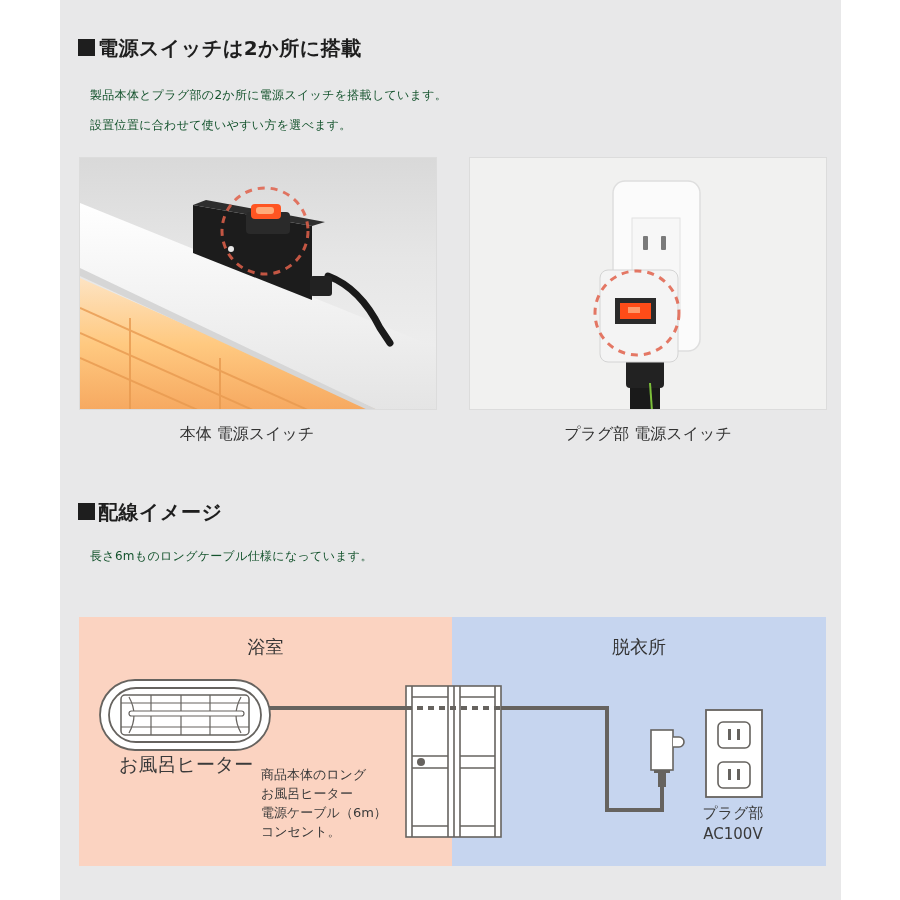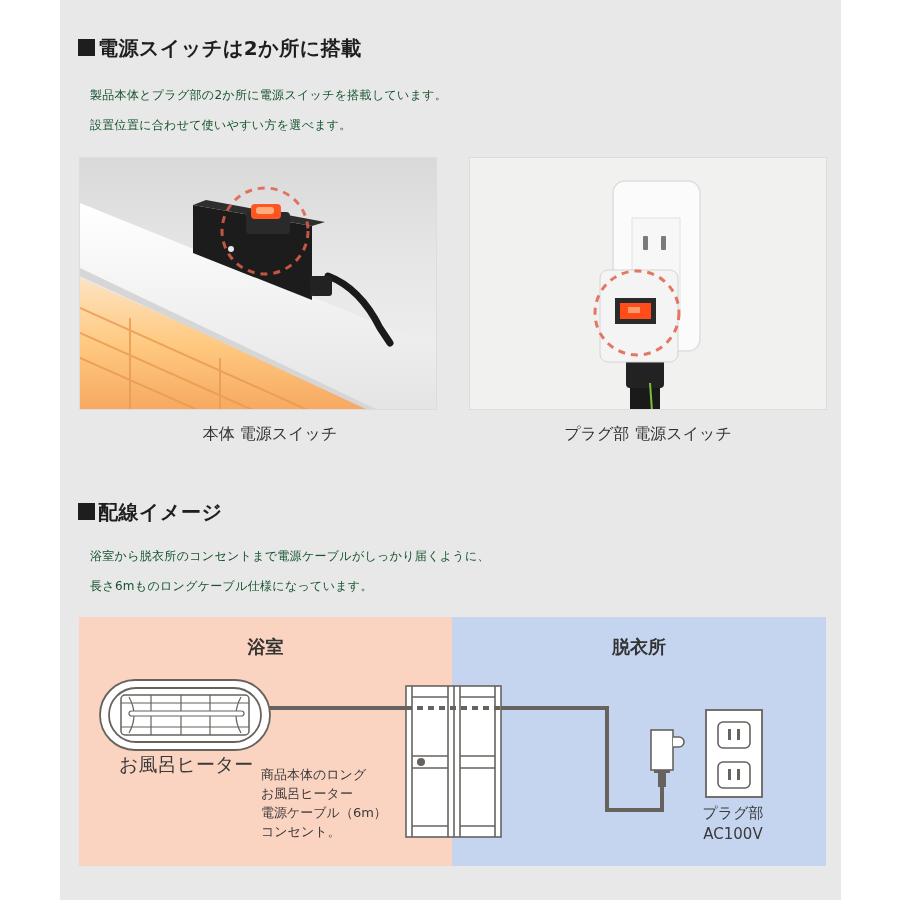--- a/index.html
+++ b/index.html
@@ -15,27 +15,27 @@
 
     .para { position: absolute; left: 90px; font-size: 12px; line-height: 30px; color: #14532d; white-space: nowrap; letter-spacing: 0.3px; }
     .p1 { top: 80px; }
     .p2 { top: 541px; }
 
     .photo { position: absolute; top: 157px; width: 358px; height: 253px; overflow: hidden; border: 1px solid #dcdcdc; }
     .photo1 { left: 79px; background: linear-gradient(180deg, #d9d9d9 0%, #e6e6e6 40%, #f2f2f2 100%); }
     .photo2 { left: 469px; background: #f1f1f0; }
 
     .caption { position: absolute; top: 424px; font-size: 16px; color: #333; white-space: nowrap; text-align: center; width: 358px; }
-    .cap1 { left: 91px; }
+    .cap1 { left: 68px; }
     .cap2 { left: 469px; }
 
     .diagram { position: absolute; left: 79px; top: 617px; width: 747px; height: 249px; }
     .zone-bath { position: absolute; left: 0; top: 0; width: 373px; height: 249px; background: #fbd3c1; }
     .zone-dress { position: absolute; left: 373px; top: 0; width: 374px; height: 249px; background: #c6d5ef; }
-    .zone-label { position: absolute; top: 18px; font-size: 18px; font-weight: bold; color: #333; }
+    .zone-label { position: absolute; top: 18px; font-size: 18px; font-weight: normal; color: #333; }
     .zl-bath { left: 0; width: 373px; text-align: center; }
     .zl-dress { left: 373px; width: 374px; text-align: center; }
 
     .dlabel { position: absolute; color: #3a3a3a; white-space: nowrap; }
     .heater-label { left: 40px; top: 135px; font-size: 19px; }
     .cable-note { left: 182px; top: 148px; font-size: 13px; line-height: 19px; }
     .outlet-label { left: 606px; top: 186px; font-size: 15px; line-height: 21px; text-align: center; width: 96px; }
 
     svg.overlay { position: absolute; left: 0; top: 0; }
   </style>
@@ -112,21 +112,20 @@
     <circle cx="167" cy="155" r="42" fill="none" stroke="#e0604a" stroke-width="3" stroke-dasharray="7 6" opacity="0.85"></circle>
   </svg>
 </div>
 
 <div class="caption cap1">本体 電源スイッチ</div>
 <div class="caption cap2">プラグ部 電源スイッチ</div>
 
 <div class="heading h2"><span class="sq"></span><span>配線イメージ</span></div>
 
 <div class="para p2">
-  <div>浴室から脱衣所のコンセントまで電源ケーブルがしっかり届くように、</div>
   <div>長さ6mものロングケーブル仕様になっています。</div>
 </div>
 
 <div class="diagram">
   <div class="zone-bath"></div>
   <div class="zone-dress"></div>
   <div class="zone-label zl-bath">浴室</div>
   <div class="zone-label zl-dress">脱衣所</div>
 
   <svg class="overlay" width="747" height="249" viewBox="0 0 747 249">

